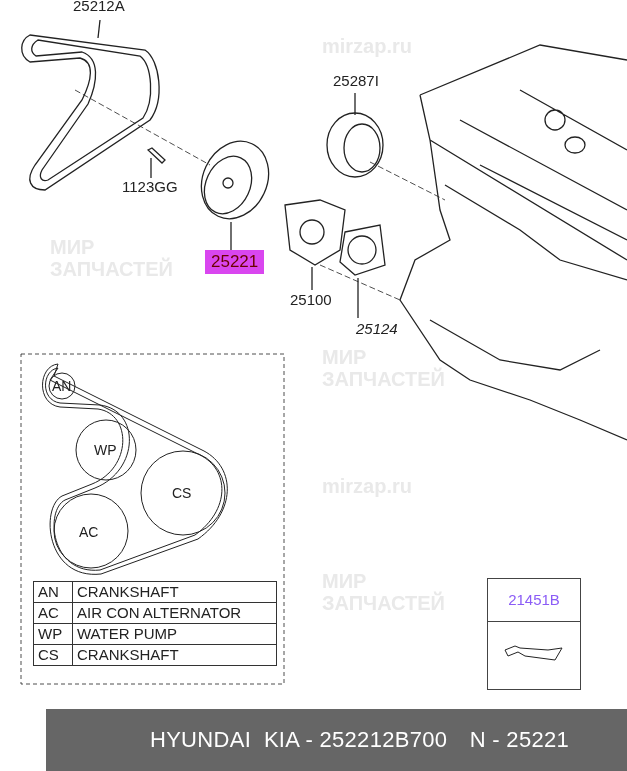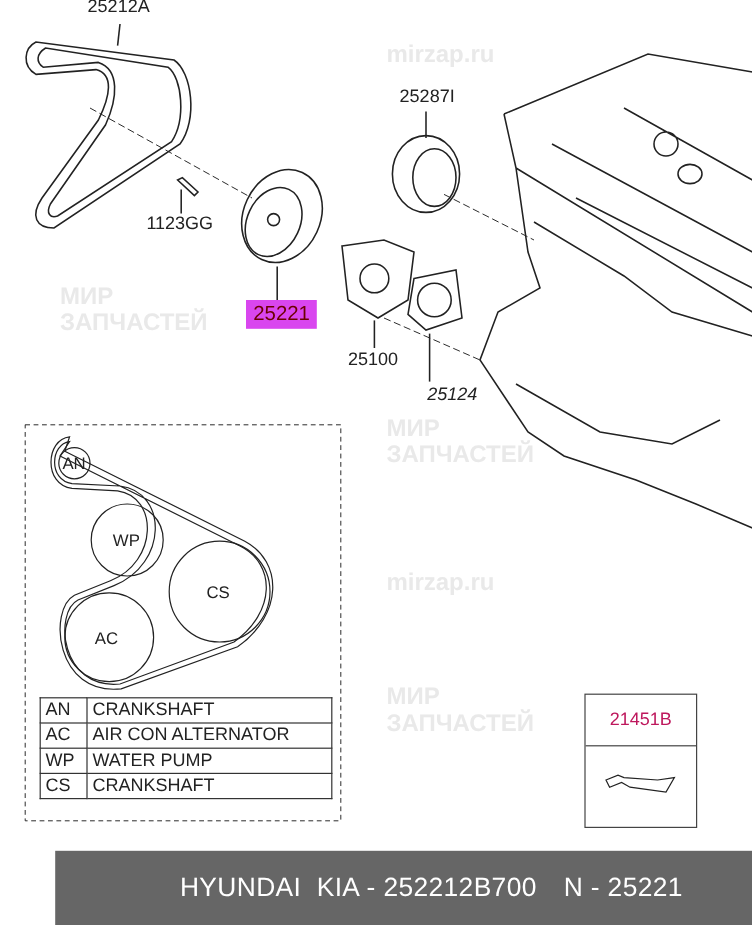--- a/index.html
+++ b/index.html
@@ -5,21 +5,21 @@
   html,body{margin:0;padding:0;}
   body{width:627px;height:771px;position:relative;overflow:hidden;background:#fff;font-family:"Liberation Sans",sans-serif;}
   .wm{position:absolute;color:#e9e9e9;font-weight:bold;font-size:20px;line-height:22px;pointer-events:none;}
   .lbl{position:absolute;font-size:15px;color:#222;}
   .hl{position:absolute;background:#d946ef;color:#6b0000;font-size:17px;padding:2px 6px;}
   svg.art{position:absolute;left:0;top:0;}
   table.legend{position:absolute;left:33px;top:581px;width:244px;border-collapse:collapse;font-size:15px;color:#222;}
   table.legend td{border:1px solid #333;padding:0 4px;height:20px;line-height:20px;}
   table.legend td.code{width:30px;}
   .kit{position:absolute;left:487px;top:578px;width:92px;height:110px;border:1px solid #444;}
-  .kit .hd{height:42px;border-bottom:1px solid #444;text-align:center;line-height:42px;font-size:15px;color:#be185d;}
+  .kit .hd{height:42px;border-bottom:1px solid #444;text-align:center;line-height:42px;font-size:15px;color:#8b5cf6;}
   .footer{position:absolute;left:0;top:709px;width:627px;height:62px;background:#666;color:#fff;font-size:22px;line-height:62px;text-align:center;letter-spacing:0.3px;margin-left:46px;}
   .footer span{margin:0 8px;}
 </style>
 </head>
 <body>
 
 <div class="wm" style="left:322px;top:35px;">mirzap.ru</div>
 <div class="wm" style="left:50px;top:236px;">
     <div>МИР</div>
     <div>ЗАПЧАСТЕЙ</div>

